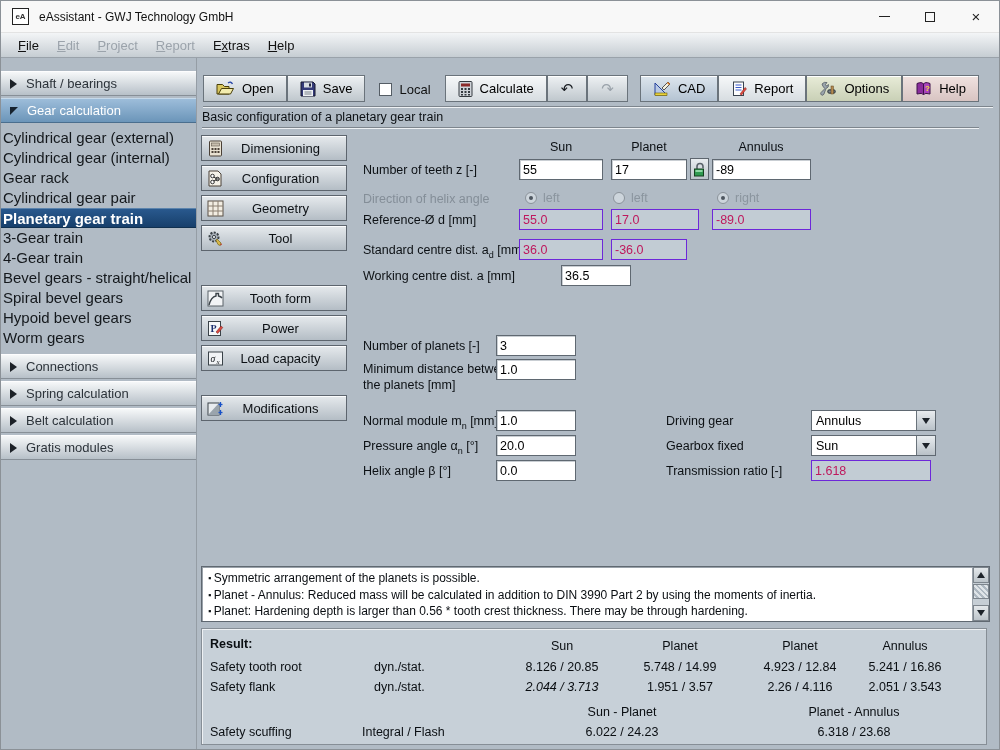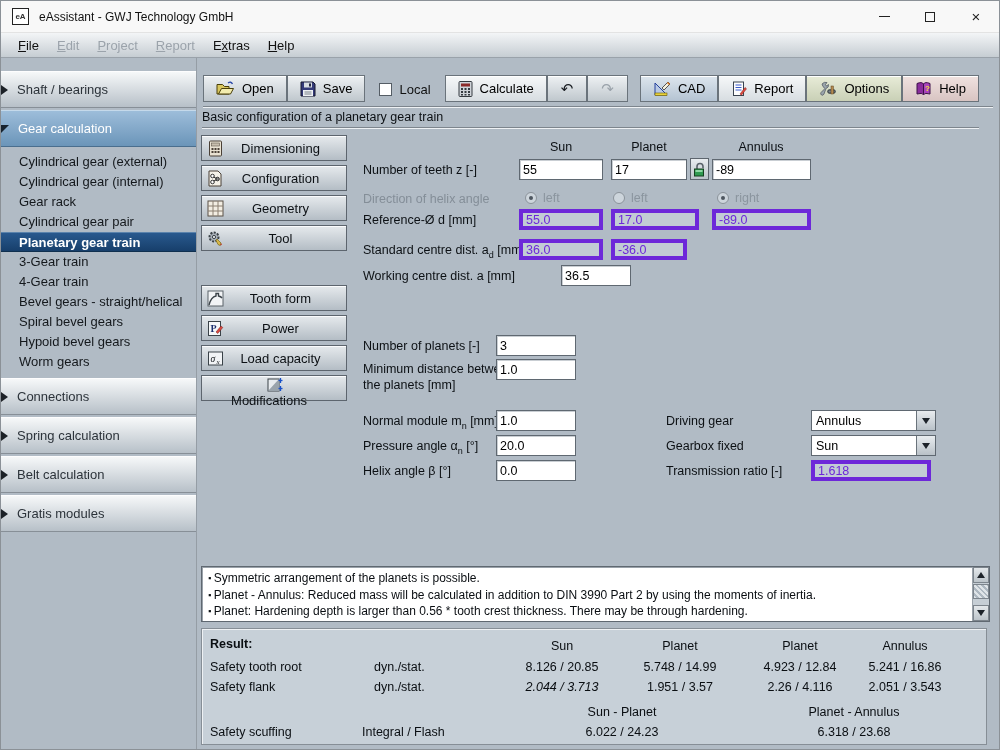--- a/index.html
+++ b/index.html
@@ -22,29 +22,29 @@
   
   .menubar{position:absolute;left:0;top:32px;right:0;height:25px;
     background:linear-gradient(#f3f5f7,#c6cdd3);border-bottom:1px solid #9aa2aa;
     display:flex;align-items:center;padding-left:8px;}
   .menu-item{padding:3px 9px;font-size:13px;color:#111;}
   .menu-item.disabled{color:#9ba3ab;}
   .menu-item u{text-decoration:underline;}
   
   .sidebar{position:absolute;left:0;top:57px;width:196px;bottom:0;background:#b1bbc5;
     border-right:1px solid #959da5;padding-top:13px;}
-  .side-header{height:37px;margin-bottom:2px;display:flex;align-items:center;gap:9px;
+  .side-header{height:25px;margin-bottom:2px;display:flex;align-items:center;gap:9px;padding-left:9px;
     background:linear-gradient(#f6f8f9,#b7c0c8);border-top:1px solid #fdfdfe;border-bottom:1px solid #878f97;
     font-size:13px;color:#2c333a;}
   .side-header.expanded{background:linear-gradient(#9dbdda,#6b95b9);color:#fff;font-weight:normal;
     border-top:1px solid #c5d9ea;border-bottom:1px solid #4a6e8e;}
   .tri-right{width:0;height:0;border-left:7px solid #1c2127;border-top:5px solid transparent;border-bottom:5px solid transparent;}
   .tri-open{width:0;height:0;border-top:8px solid #16222e;border-right:8px solid transparent;}
   .side-items{padding:3px 0 6px 0;}
-  .side-item{height:20px;line-height:20px;padding-left:18px;font-size:13px;color:#14181c;}
+  .side-item{height:20px;line-height:20px;padding-left:2px;font-size:15px;color:#14181c;}
   .side-item.selected{background:linear-gradient(#29598e,#173f6b);color:#fff;font-weight:bold;
     border-top:1px solid #5b83ac;border-bottom:1px solid #10304f;}
   
   .toolbar{position:absolute;left:196px;top:57px;right:0;height:48px;display:flex;align-items:flex-end;
     padding:0 0 4px 6px;}
   .tb-btn{height:27px;display:flex;align-items:center;gap:7px;padding:0 12px;font-size:13px;
     background:linear-gradient(#eef1f3,#bfc7cd);border:1px solid #6a737b;box-shadow:inset 0 1px 0 #fff;}
   .tb-btn.light{background:linear-gradient(#f6f8f9,#d7dde1);}
   .tb-btn.blue{background:linear-gradient(#dde6ee,#b4c3d2);}
   .tb-btn.green{background:linear-gradient(#e8ecd8,#c9d0b6);}
@@ -66,21 +66,21 @@
   .nav-btn .ic{width:20px;height:20px;margin-left:3px;display:flex;align-items:center;justify-content:center;}
   .nav-btn .lbl{flex:1;text-align:center;margin-right:10px;color:#0c1014;}
   
   .flabel{position:absolute;font-size:12.5px;color:#0c1014;white-space:nowrap;}
   .flabel.disabled{color:#848e98;}
   .flabel sub{font-size:9px;}
   .col-head{position:absolute;top:139px;font-size:12.5px;text-align:center;color:#0c1014;}
   .tfield{position:absolute;height:21px;background:#fff;border:1px solid #5f6871;
     font-family:"Liberation Sans",sans-serif;font-size:12.5px;color:#000;padding:0 3px;
     box-shadow:inset 1px 1px 0 #c9ced3;}
-  .tfield.disabled{background:#c2ccd4;border:4px solid #6d28d9;color:#6d28d9;box-shadow:none;}
+  .tfield.disabled{background:#c2ccd4;border:1px solid #6d28d9;color:#be185d;box-shadow:none;}
   .lock-btn{position:absolute;width:19px;height:22px;background:linear-gradient(#e8ecef,#bcc4ca);
     border:1px solid #5d656e;display:flex;align-items:center;justify-content:center;padding:0;}
   .radio{position:absolute;display:flex;align-items:center;gap:6px;font-size:12.5px;color:#8b959f;}
   .radio .circ{width:12px;height:12px;border-radius:50%;background:#cdd5dc;border:1px solid #8b939b;position:relative;}
   .radio.sel .circ::after{content:"";position:absolute;left:3px;top:3px;width:4px;height:4px;border-radius:50%;background:#4d565f;}
   .dropdown{position:absolute;height:21px;background:#fff;border:1px solid #5f6871;display:flex;align-items:center;}
   .dropdown .val{flex:1;padding-left:4px;font-size:12.5px;color:#000;}
   .dropdown .arrow{width:19px;height:19px;background:linear-gradient(#e8ecef,#b9c1c8);border-left:1px solid #6a737b;
     display:flex;align-items:center;justify-content:center;}
   .dropdown .arrow::after{content:"";width:0;height:0;border-left:4px solid transparent;border-right:4px solid transparent;border-top:6px solid #1d232a;}
@@ -340,21 +340,21 @@
   <button class="nav-btn" style="top:344px;">
     <span class="ic">
       <svg width="17" height="17" viewBox="0 0 17 17">
           <rect x="1.5" y="2" width="14" height="13" fill="#f2f4f6" stroke="#3a4248"></rect>
           <text x="3.5" y="12" font-size="9.5" fill="#0a0e12" font-family="Liberation Serif, serif" font-style="italic">σ</text>
           <text x="9.5" y="14" font-size="7" fill="#0a0e12" font-family="Liberation Serif, serif" font-style="italic">x</text>
         </svg>
     </span>
     <span class="lbl">Load capacity</span>
   </button>
-  <button class="nav-btn" style="top:374px;flex-direction:column;">
+  <button class="nav-btn" style="top:394px;">
     <span class="ic">
       <svg width="17" height="17" viewBox="0 0 17 17">
           <rect x="1" y="3" width="11" height="12" fill="#e8ecef" stroke="#3a4248"></rect>
           <path d="M1 15 L12 3 L12 15 Z" fill="#9aa4ac"></path>
           <g stroke="#1a52c8" stroke-width="1.3">
             <line x1="13.5" y1="2" x2="13.5" y2="7"></line>
             <line x1="11.5" y1="4.5" x2="15.5" y2="4.5"></line>
             <line x1="13.5" y1="10" x2="13.5" y2="15"></line>
             <line x1="11.5" y1="12.5" x2="15.5" y2="12.5"></line>
           </g>

